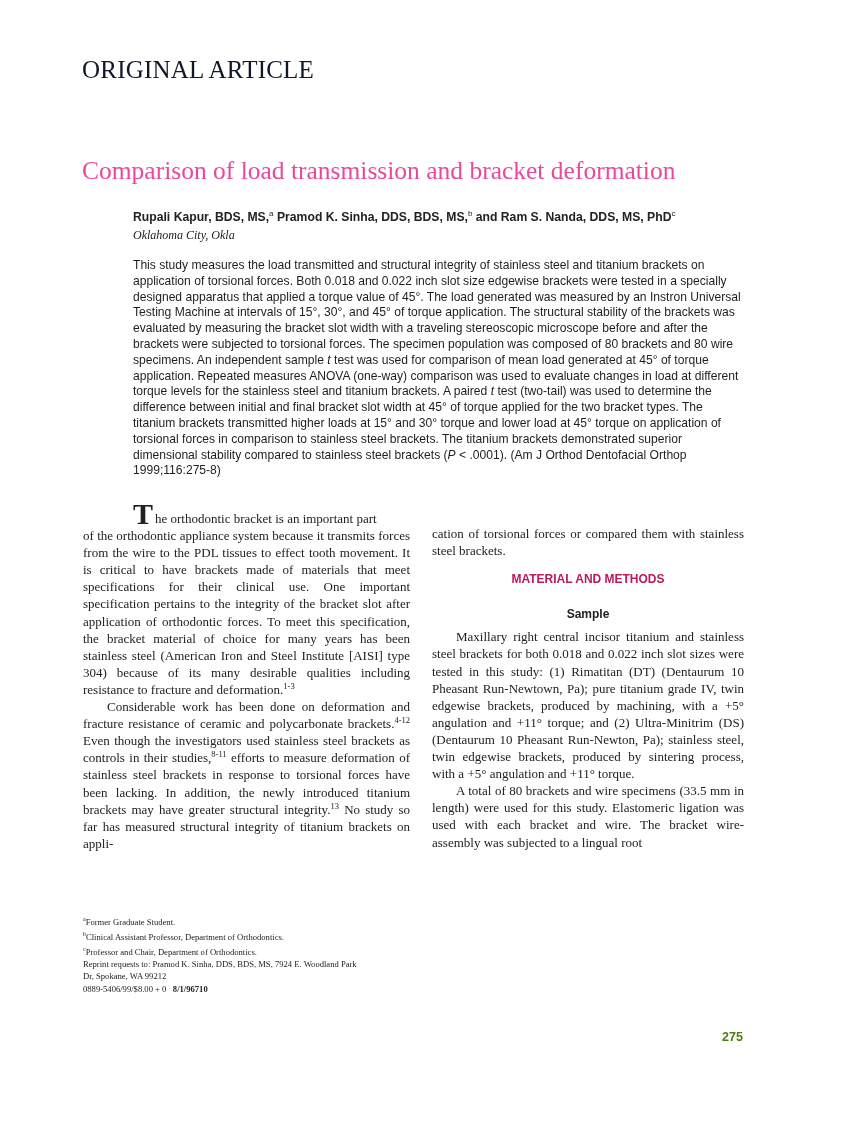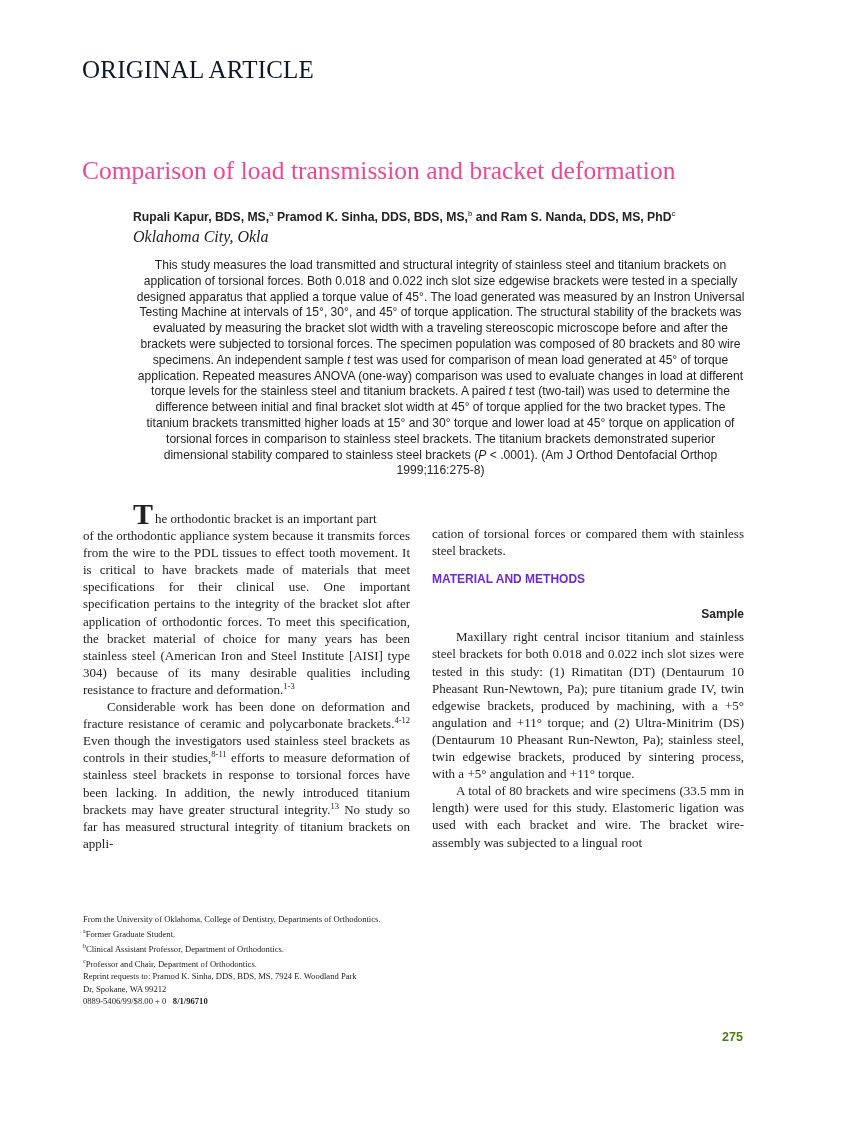--- a/index.html
+++ b/index.html
@@ -3,34 +3,34 @@
   <meta charset="utf-8">
   <style>
     html, body { margin: 0; padding: 0; background: #ffffff; }
     body { width: 866px; height: 1122px; position: relative; overflow: hidden; color: #1a1a1a; }
     .serif { font-family: "Liberation Serif", "DejaVu Serif", serif; }
     .sans { font-family: "Liberation Sans", "DejaVu Sans", sans-serif; }
     .section-label { position: absolute; left: 82px; top: 56px; font-size: 25px; letter-spacing: 0.2px; color: #0f172a; }
     .title { position: absolute; left: 82px; top: 114px; font-size: 25.5px; line-height: 32px; color: #ec4899; width: 700px; margin-top: 41px; }
     .authors { position: absolute; left: 133px; top: 209px; font-size: 12.2px; font-weight: bold; color: #222; white-space: nowrap; }
     .authors sup { font-size: 8px; font-weight: normal; }
-    .affil { position: absolute; left: 133px; top: 228px; font-size: 16px; font-style: italic; color: #222; }
-    .abstract { position: absolute; left: 133px; top: 258px; width: 615px; font-size: 12.1px; line-height: 15.8px; color: #1e1e1e; text-align: center; }
+    .affil { position: absolute; left: 133px; top: 228px; font-size: 12px; font-style: italic; color: #222; }
+    .abstract { position: absolute; left: 133px; top: 258px; width: 615px; font-size: 12.1px; line-height: 15.8px; color: #1e1e1e; text-align: left; }
     .abstract p { margin: 0; }
     .col { position: absolute; font-size: 13px; line-height: 17.1px; color: #222; text-align: justify; }
     .col p { margin: 0; }
     .col-left { left: 83px; top: 510px; width: 327px; }
     .col-right { left: 432px; top: 525px; width: 312px; }
     .indent { text-indent: 24px; }
     .dropcap-line { padding-left: 50px; position: relative; }
     .dropcap { font-size: 30px; font-weight: bold; position: absolute; left: 50px; top: -11px; line-height: 30px; }
     .dropcap-rest { padding-left: 22px; margin-top: 48px; }
     sup.ref { font-size: 8.5px; line-height: 0; vertical-align: super; }
-    .heading { font-family: "Liberation Sans", "DejaVu Sans", sans-serif; font-weight: bold; font-size: 12px; margin: 12px 0 0 0; color: #6d28d9; text-align: left; }
-    .subheading { font-family: "Liberation Sans", "DejaVu Sans", sans-serif; font-weight: bold; font-size: 12px; margin: 18px 0 5px 0; color: #222; text-align: right; }
+    .heading { font-family: "Liberation Sans", "DejaVu Sans", sans-serif; font-weight: bold; font-size: 12px; margin: 12px 0 0 0; color: #be185d; text-align: center; }
+    .subheading { font-family: "Liberation Sans", "DejaVu Sans", sans-serif; font-weight: bold; font-size: 12px; margin: 18px 0 5px 0; color: #222; text-align: center; }
     .footnotes { position: absolute; left: 83px; top: 913px; width: 330px; font-size: 8.6px; line-height: 12.2px; color: #222; }
     .footnotes div { white-space: nowrap; }
     .footnotes sup { font-size: 6px; }
     .page-number { position: absolute; left: 722px; top: 1030px; font-size: 12.5px; font-weight: bold; color: #4d7c0f; }
     .bold { font-weight: bold; }
   </style>
 </head>
 <body>
 
 <div class="section-label serif">ORIGINAL ARTICLE</div>
@@ -56,21 +56,20 @@
 
 <div class="col col-right serif">
   <p>cation of torsional forces or compared them with stainless steel brackets.</p>
   <div class="heading">MATERIAL AND METHODS</div>
   <div class="subheading">Sample</div>
   <p class="indent">Maxillary right central incisor titanium and stainless steel brackets for both 0.018 and 0.022 inch slot sizes were tested in this study: (1) Rimatitan (DT) (Dentaurum 10 Pheasant Run-Newtown, Pa); pure titanium grade IV, twin edgewise brackets, produced by machining, with a +5° angulation and +11° torque; and (2) Ultra-Minitrim (DS) (Dentaurum 10 Pheasant Run-Newton, Pa); stainless steel, twin edgewise brackets, produced by sintering process, with a +5° angulation and +11° torque.</p>
   <p class="indent">A total of 80 brackets and wire specimens (33.5 mm in length) were used for this study. Elastomeric ligation was used with each bracket and wire. The bracket wire-assembly was subjected to a lingual root</p>
 </div>
 
 <div class="footnotes serif">
-  <div>From the University of Oklahoma, College of Dentistry, Departments of Orthodontics.</div>
   <div><sup>a</sup><span>Former Graduate Student.</span></div>
   <div><sup>b</sup><span>Clinical Assistant Professor, Department of Orthodontics.</span></div>
   <div><sup>c</sup><span>Professor and Chair, Department of Orthodontics.</span></div>
   <div>Reprint requests to: Pramod K. Sinha, DDS, BDS, MS, 7924 E. Woodland Park</div>
   <div>Dr, Spokane, WA 99212</div>
   <div><span>0889-5406/99/$8.00 + 0</span>&nbsp;&nbsp;&nbsp;<span class="bold">8/1/96710</span></div>
 </div>
 
 <div class="page-number sans">275</div>
 

